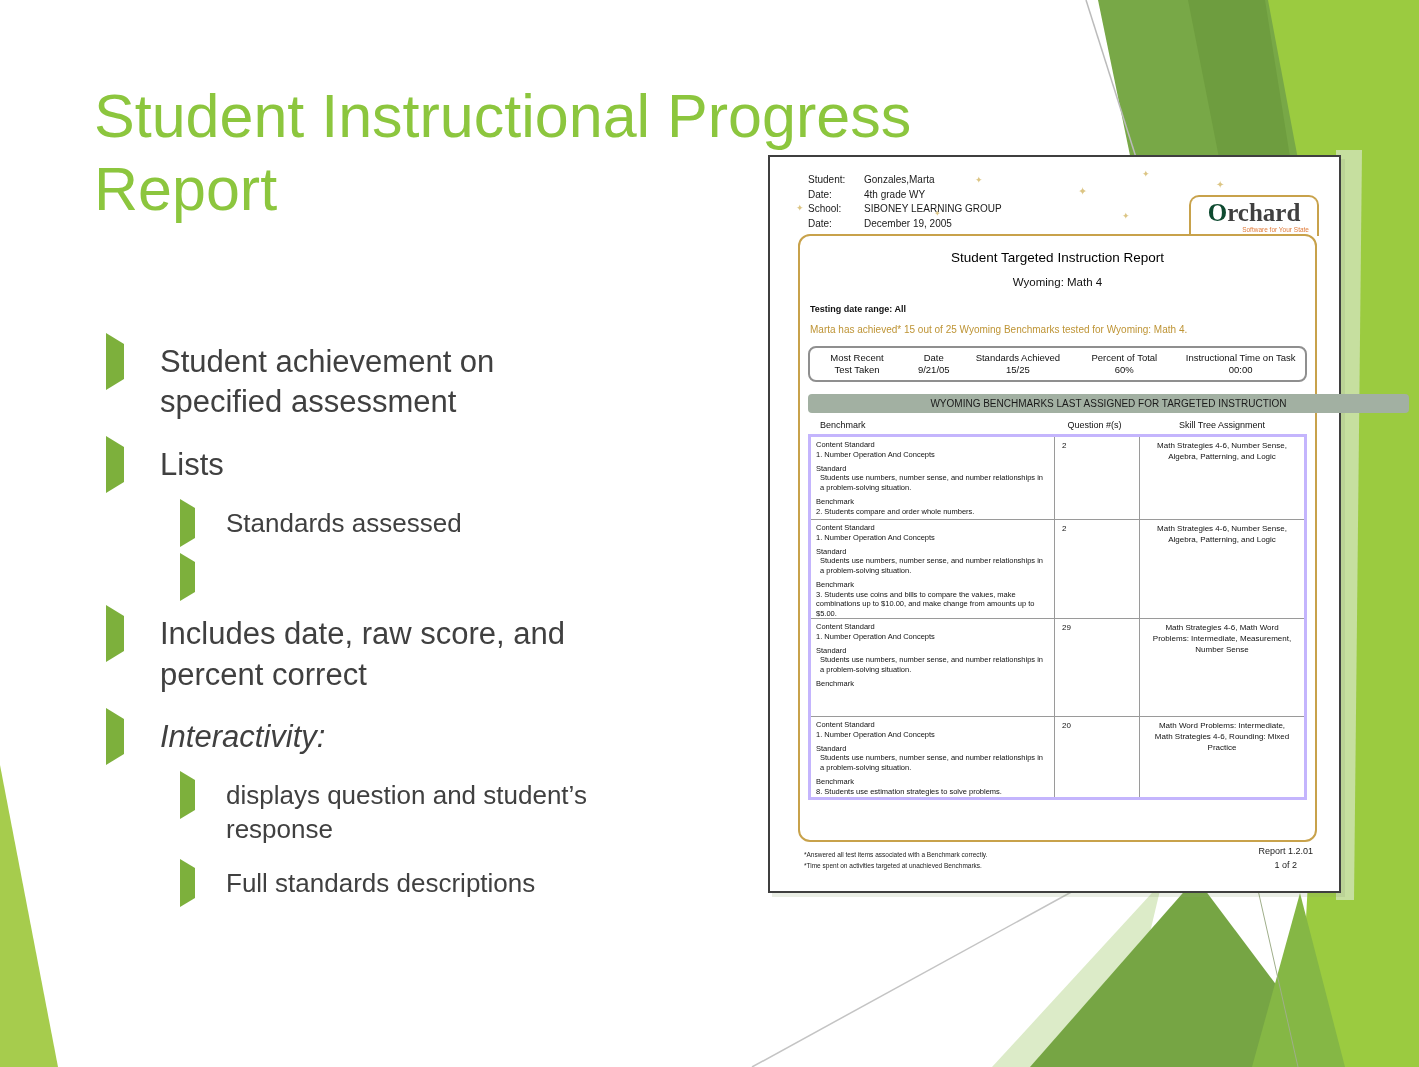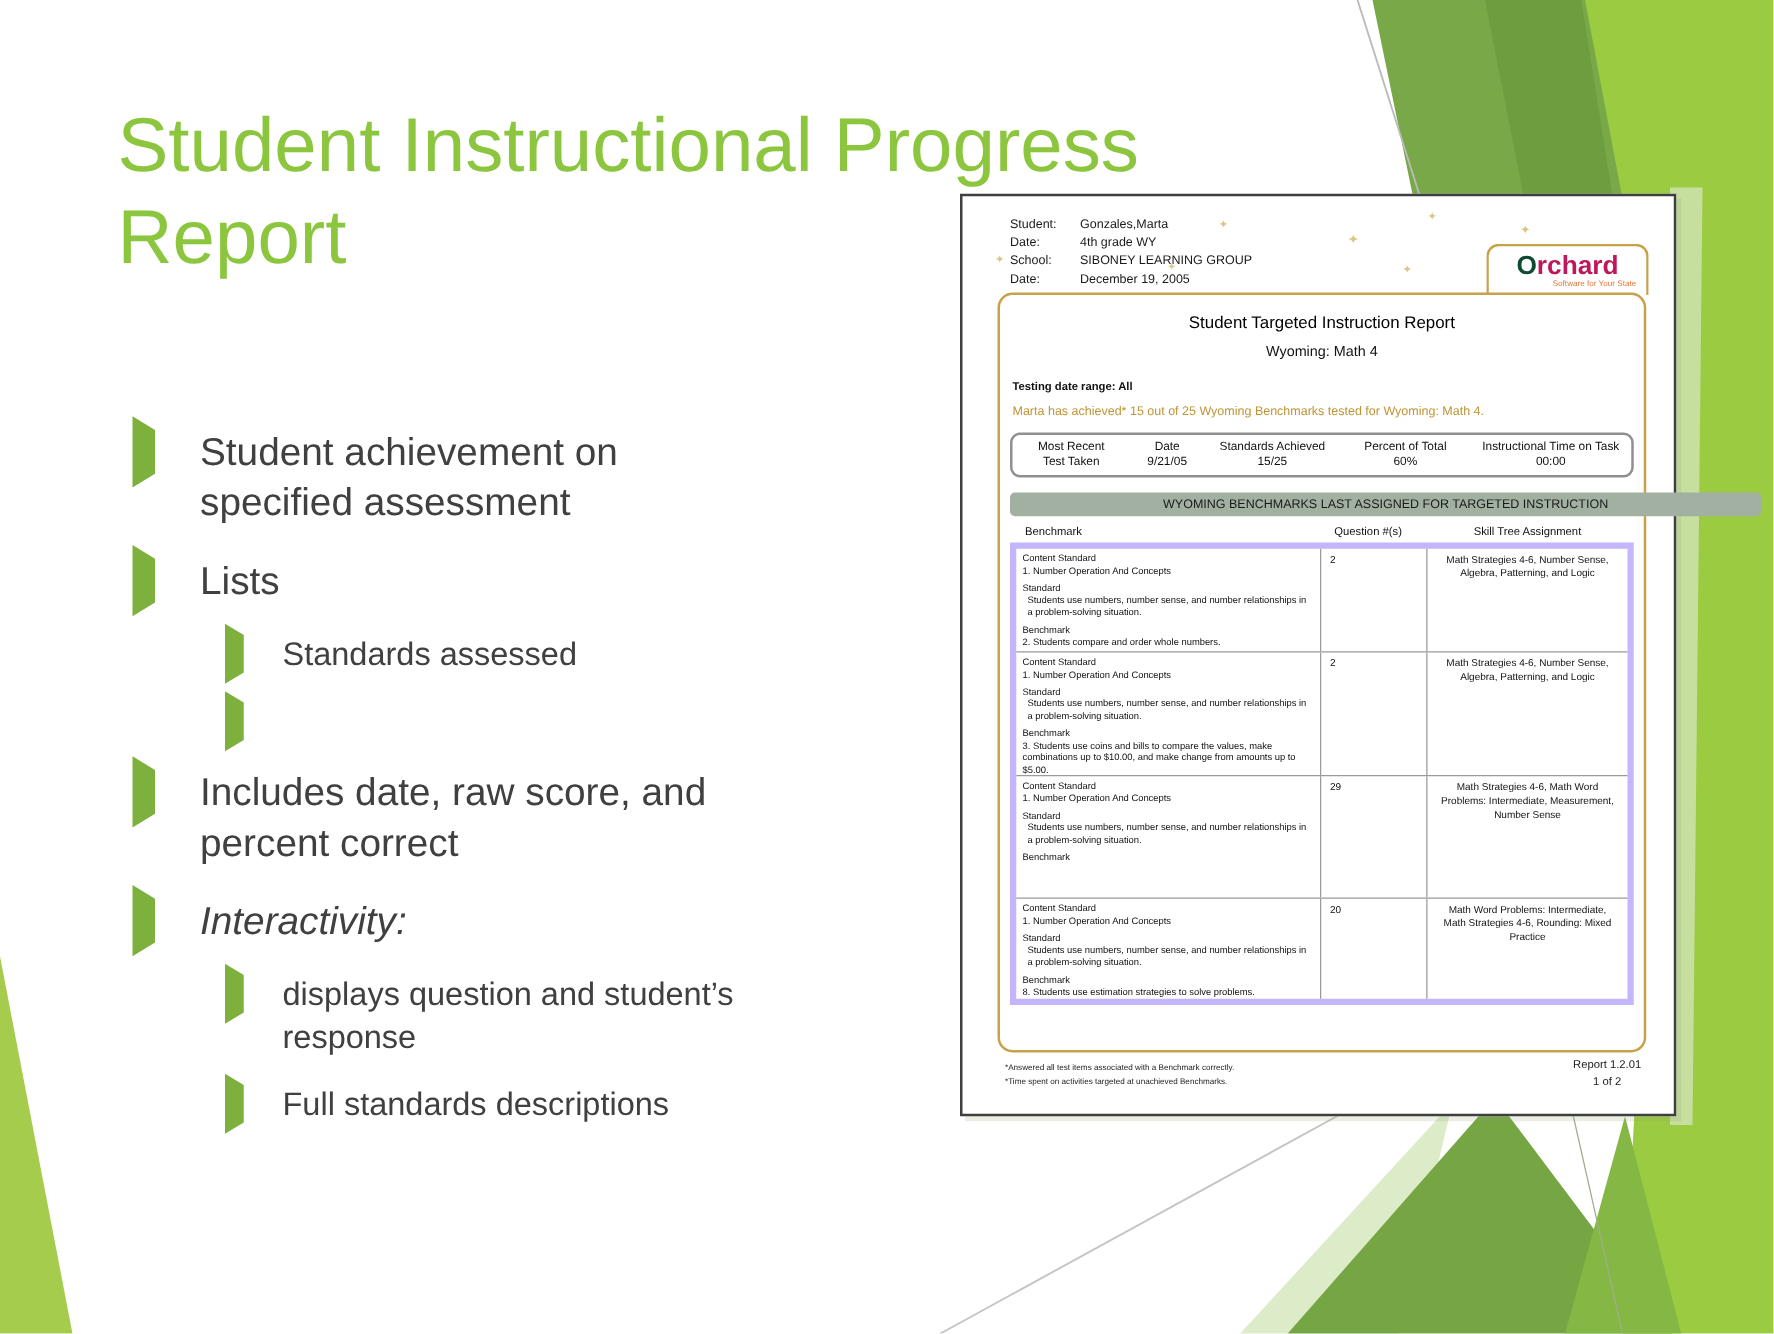--- a/index.html
+++ b/index.html
@@ -28,22 +28,22 @@
         border:2px solid #3f3f3f;z-index:2;box-sizing:border-box;
         box-shadow:4px 4px 0 rgba(140,160,110,.18);}
   .sinfo{position:absolute;left:38px;top:16px;font-size:10px;color:#1a1a1a;line-height:14.5px;}
   .sinfo .row{display:flex;}
   .sinfo .lab{width:56px;}
   .star{position:absolute;color:#DCC584;font-family:"DejaVu Sans",sans-serif;z-index:1;}
 
   .logo{position:absolute;right:20px;top:38px;width:130px;height:41px;border:2px solid #C8A24B;
         border-bottom:none;border-radius:10px 10px 0 0;background:#fff;box-sizing:border-box;
         display:flex;flex-direction:column;align-items:center;justify-content:center;}
-  .logo .word{display:block;font-family:Liberation Sans, sans-serif;font-weight:700;font-size:21px;
-              color:#be185d;line-height:1;}
+  .logo .word{display:block;font-family:Liberation Serif, serif;font-weight:700;font-size:25px;
+              color:#404040;line-height:1;}
   .logo .word::first-letter{color:#0E4A30;}
   .logo .tag{font-size:6.5px;color:#E07B39;align-self:flex-end;margin-right:8px;margin-top:1px;}
 
   .mainbox{position:absolute;left:28px;top:77px;width:519px;height:608px;border:2px solid #C8A24B;
            border-radius:12px;box-sizing:border-box;}
   .rtitle{position:absolute;left:0;top:14px;width:100%;text-align:center;font-size:13.5px;color:#000;}
   .rsub{position:absolute;left:0;top:40px;width:100%;text-align:center;font-size:11.5px;color:#111;}
   .range{position:absolute;left:10px;top:68px;font-size:9px;font-weight:bold;color:#111;}
   .achv{position:absolute;left:10px;top:88px;font-size:10px;color:#BE9435;}
   .summary{position:absolute;left:8px;top:110px;width:499px;height:36px;border:2px solid #8f8f8f;
@@ -51,21 +51,21 @@
            font-size:9.5px;color:#111;text-align:center;}
   .scol{line-height:12px;}
   .sc1{width:19%;} .sc2{width:12%;} .sc3{width:22%;} .sc4{width:21%;} .sc5{width:26%;}
   .banner{position:absolute;left:8px;top:158px;width:601px;height:19px;background:#A2B0A2;
           border-radius:4px;box-sizing:border-box;display:flex;align-items:center;justify-content:center;
           font-size:10px;color:#1a1a1a;}
   .thead{position:absolute;left:8px;top:184px;width:499px;display:flex;font-size:9px;color:#111;}
   .thead .h1{width:244px;padding-left:12px;box-sizing:border-box;text-align:left;}
   .thead .h2{width:85px;text-align:center;}
   .thead .h3{flex:1;text-align:center;}
-  .ttable{position:absolute;left:8px;top:198px;width:499px;border:5px solid #c4b5fd;box-sizing:border-box;}
+  .ttable{position:absolute;left:8px;top:198px;width:499px;border:3px solid #c4b5fd;box-sizing:border-box;}
   .trow{display:flex;border-bottom:1px solid #9a9a9a;box-sizing:border-box;}
   .trow:last-child{border-bottom:none;}
   .cell{box-sizing:border-box;color:#111;}
   .bench{width:244px;border-right:1px solid #9a9a9a;padding:3px 5px;font-size:7.5px;line-height:1.3;}
   .bench .grp{margin-top:4px;}
   .bench .ind{padding-left:4px;}
   .qcell{width:85px;border-right:1px solid #9a9a9a;padding:4px 7px;font-size:8px;}
   .skillc{flex:1;padding:4px 9px;text-align:center;font-size:8px;line-height:1.35;}
   .foot{position:absolute;left:34px;top:692px;font-size:6.5px;color:#222;line-height:1.7;}
   .rid{position:absolute;right:26px;top:688px;font-size:9px;color:#222;text-align:center;line-height:1.5;}

